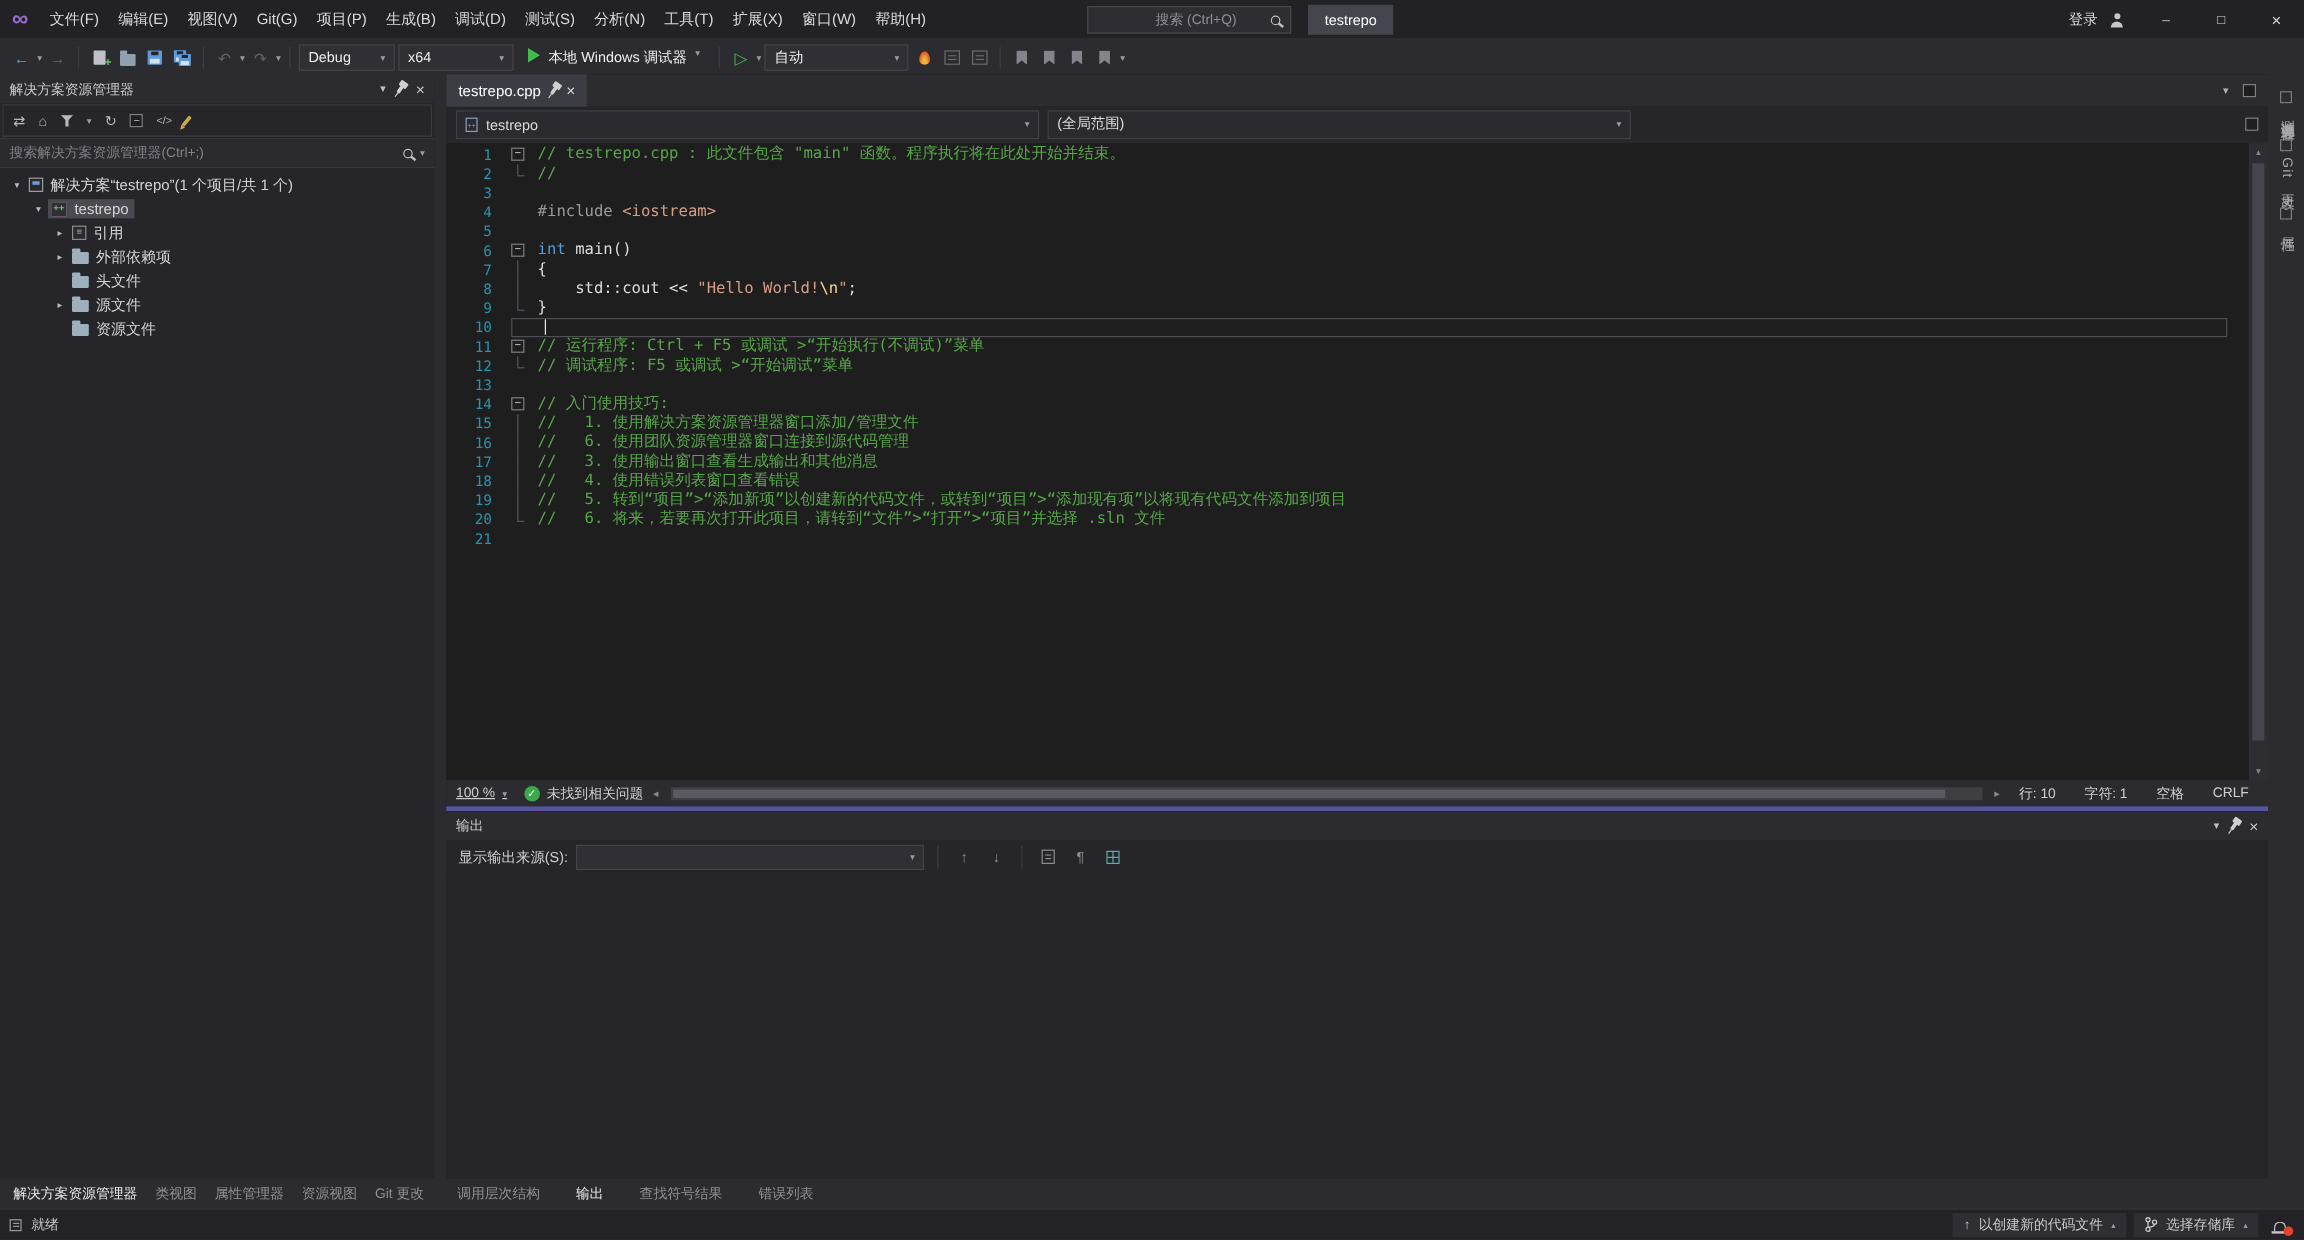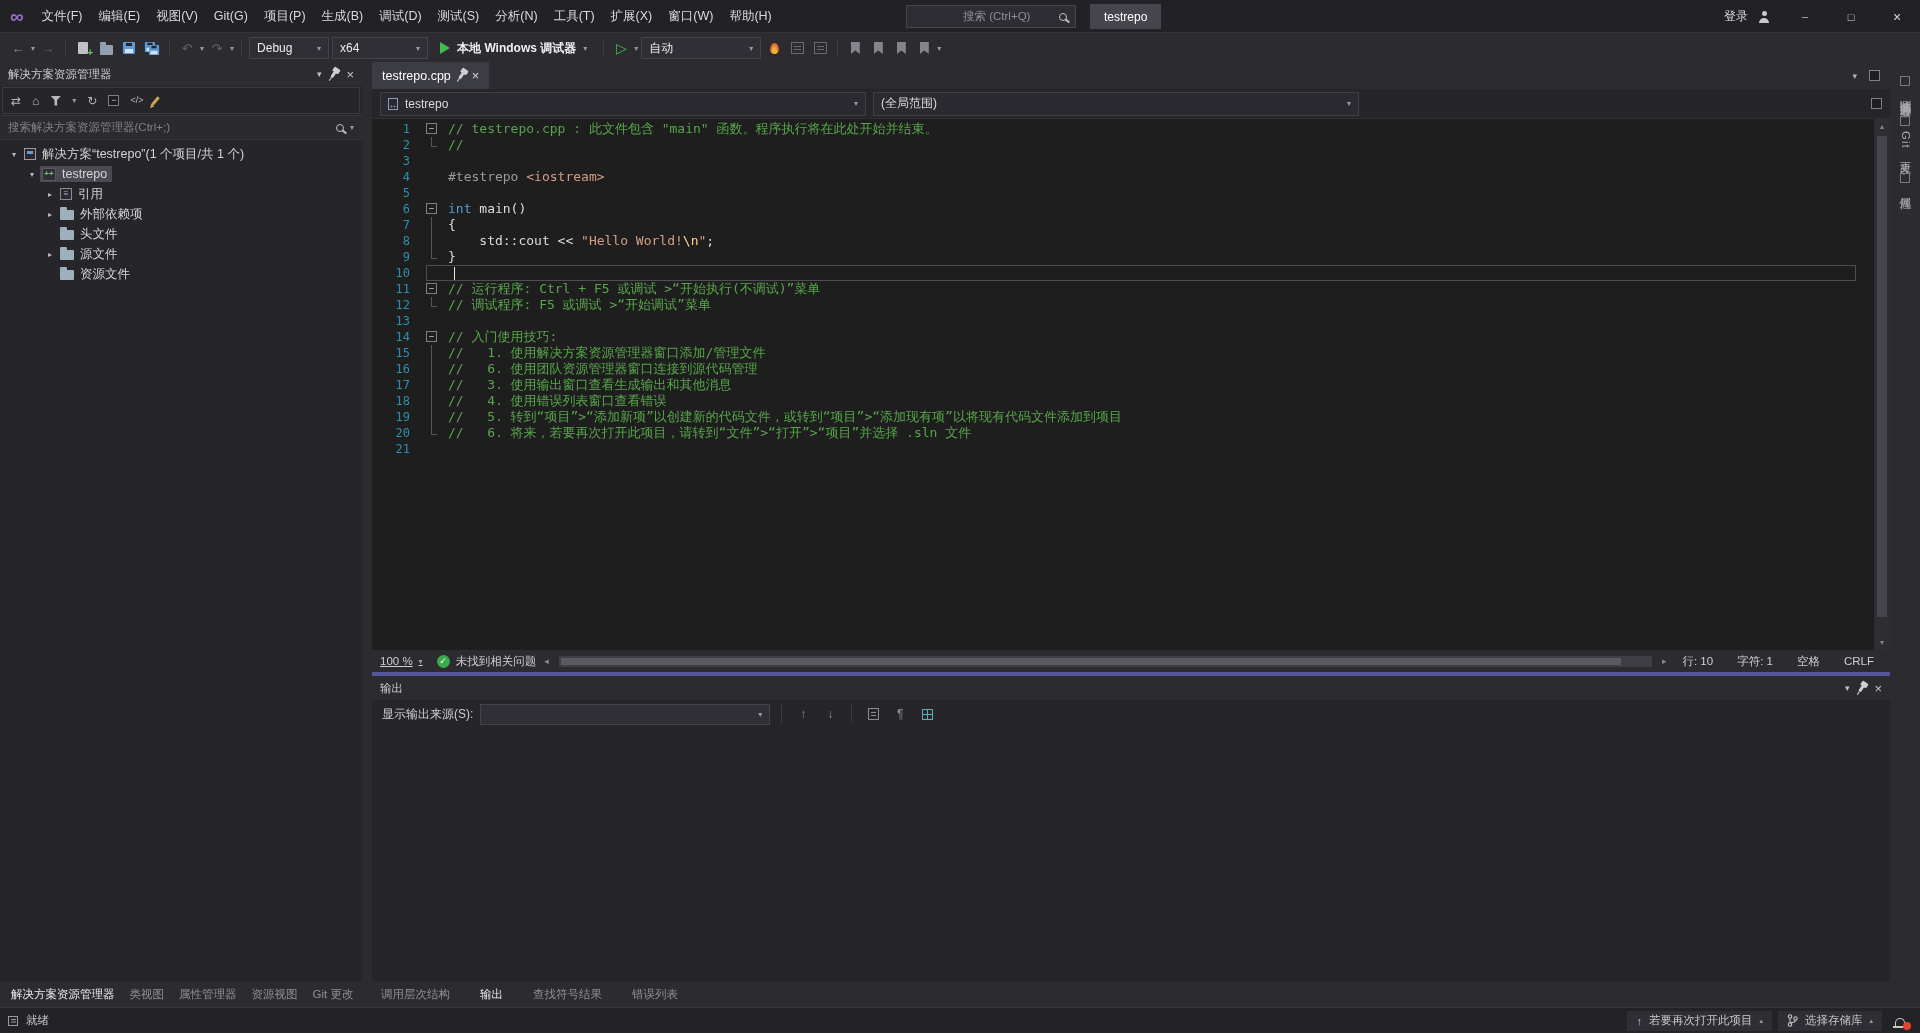--- a/index.html
+++ b/index.html
@@ -33,21 +33,21 @@
   
   #toolbar { position:absolute; left:0; top:34px; width:1920px; height:28px;
     background:#2b2b30; display:flex; align-items:center; padding-left:8px; gap:3px; }
   .tbi { min-width:20px; height:22px; display:flex; align-items:center; justify-content:center; gap:1px; }
   .tbi .g { font-size:13px; line-height:1; }
   .dim { color:#62626a; } .mid { color:#9fb0bd; } .blue { color:#6e9bc4; }
   .sep-v { width:1px; height:18px; background:#3c3c44; margin:0 4px; }
   .combo { height:22px; background:#2f2f35; border:1px solid #43434b; display:flex; align-items:center;
     font-size:12px; color:#ededed; padding:0 7px; gap:6px; }
   .combo .lbl { flex:1; }
-  .run-group { display:flex; align-items:center; gap:7px; padding:0 9px; color:#f0f0f0; font-size:12px;font-weight:bold; }
+  .run-group { display:flex; align-items:flex-start; gap:7px; padding:0 9px; color:#f0f0f0; font-size:12px; }
   .i-play { width:0; height:0; border-left:10px solid #42bb4e; border-top:6px solid transparent; border-bottom:6px solid transparent; }
   .play-outline { color:#42bb4e; font-size:14px; line-height:1; }
   .i-floppy { width:12px; height:12px; background:#5e9ad6; border-radius:1px; position:relative; }
   .i-floppy::before { content:''; position:absolute; top:1px; left:3px; width:6px; height:3px; background:#24242a; }
   .i-floppy::after { content:''; position:absolute; bottom:1px; left:2px; width:8px; height:4px; background:#cfe3f5; }
   .saveall { position:relative; width:16px; height:15px; }
   .saveall .i-floppy { position:absolute; left:0; top:0; transform:scale(.85); }
   .saveall .i-floppy.b { left:4px; top:3px; }
   .i-folder { width:13px; height:10px; background:#90a0ae; border-radius:1px; position:relative; margin-top:3px; }
   .i-folder::before { content:''; position:absolute; top:-3px; left:0; width:6px; height:3px; background:#90a0ae; border-radius:1px 1px 0 0; }
@@ -410,21 +410,21 @@
     </div>
     <div class="navbar-right">
       <span class="box-minus"></span>
     </div>
   </div>
   <div class="code-wrap">
     <div id="code-lines">
         <div class="code-line"><div class="ln">1</div><div class="fold"><span class="fold-box">−</span></div><div class="code-text"><span class="tk-com">// testrepo.cpp : 此文件包含 "main" 函数。程序执行将在此处开始并结束。</span></div></div>
         <div class="code-line"><div class="ln">2</div><div class="fold end"></div><div class="code-text"><span class="tk-com">//</span></div></div>
         <div class="code-line"><div class="ln">3</div><div class="fold"></div><div class="code-text"></div></div>
-        <div class="code-line"><div class="ln">4</div><div class="fold"></div><div class="code-text"><span class="tk-pre">#testrepo </span><span class="tk-str">&lt;iostream&gt;</span></div></div>
+        <div class="code-line"><div class="ln">4</div><div class="fold"></div><div class="code-text"><span class="tk-pre">#include </span><span class="tk-str">&lt;iostream&gt;</span></div></div>
         <div class="code-line"><div class="ln">5</div><div class="fold"></div><div class="code-text"></div></div>
         <div class="code-line"><div class="ln">6</div><div class="fold"><span class="fold-box">−</span></div><div class="code-text"><span class="tk-kw">int</span><span class="tk-plain"> main()</span></div></div>
         <div class="code-line"><div class="ln">7</div><div class="fold mid"></div><div class="code-text"><span class="tk-plain">{</span></div></div>
         <div class="code-line"><div class="ln">8</div><div class="fold mid"></div><div class="code-text"><span class="tk-plain">    std::cout &lt;&lt; </span><span class="tk-str">"Hello World!</span><span class="tk-esc">\n</span><span class="tk-str">"</span><span class="tk-plain">;</span></div></div>
         <div class="code-line"><div class="ln">9</div><div class="fold end"></div><div class="code-text"><span class="tk-plain">}</span></div></div>
         <div class="code-line current"><div class="ln">10</div><div class="fold"></div><div class="code-text"><span class="caret"></span></div></div>
         <div class="code-line"><div class="ln">11</div><div class="fold"><span class="fold-box">−</span></div><div class="code-text"><span class="tk-com">// 运行程序: Ctrl + F5 或调试 &gt;“开始执行(不调试)”菜单</span></div></div>
         <div class="code-line"><div class="ln">12</div><div class="fold end"></div><div class="code-text"><span class="tk-com">// 调试程序: F5 或调试 &gt;“开始调试”菜单</span></div></div>
         <div class="code-line"><div class="ln">13</div><div class="fold"></div><div class="code-text"></div></div>
         <div class="code-line"><div class="ln">14</div><div class="fold"><span class="fold-box">−</span></div><div class="code-text"><span class="tk-com">// 入门使用技巧:</span></div></div>
@@ -524,21 +524,21 @@
   </div>
 
 <footer id="statusbar">
   <div class="sb-left">
     <span class="i-task"></span>
     <span>就绪</span>
   </div>
   <div class="sb-right">
     <div class="sb-item">
       <span class="sb-up">↑</span>
-      <span>若要再次打开此项目</span>
+      <span>以创建新的代码文件</span>
       <span class="sb-caret">▴</span>
     </div>
     <div class="sb-item">
       <svg class="branch-svg" width="11" height="13" viewBox="0 0 11 13">
         <circle cx="3" cy="2.5" r="1.7" fill="none" stroke="#c8c8c8" stroke-width="1.1"></circle>
         <circle cx="3" cy="10.5" r="1.7" fill="none" stroke="#c8c8c8" stroke-width="1.1"></circle>
         <circle cx="8.5" cy="4.5" r="1.7" fill="none" stroke="#c8c8c8" stroke-width="1.1"></circle>
         <path d="M3 4.2 v4.6 M8.5 6.2 c0 2.2 -3 2.4 -5.5 2.6" fill="none" stroke="#c8c8c8" stroke-width="1.1"></path>
       </svg>
       <span>选择存储库</span>

